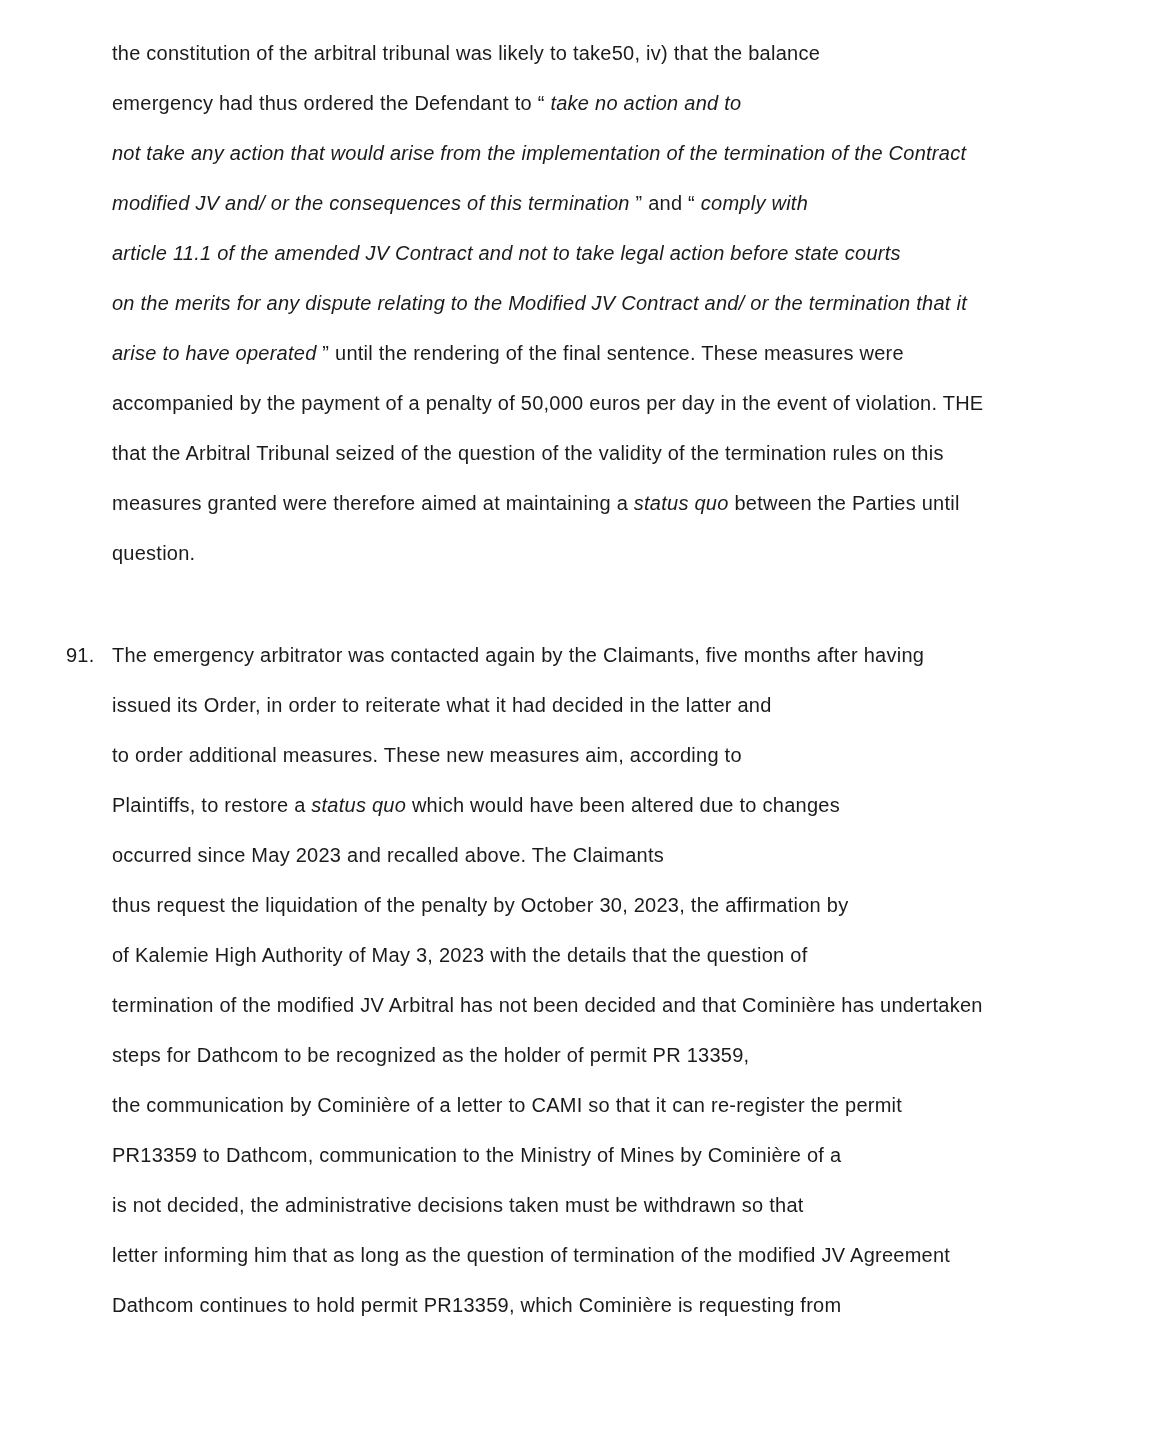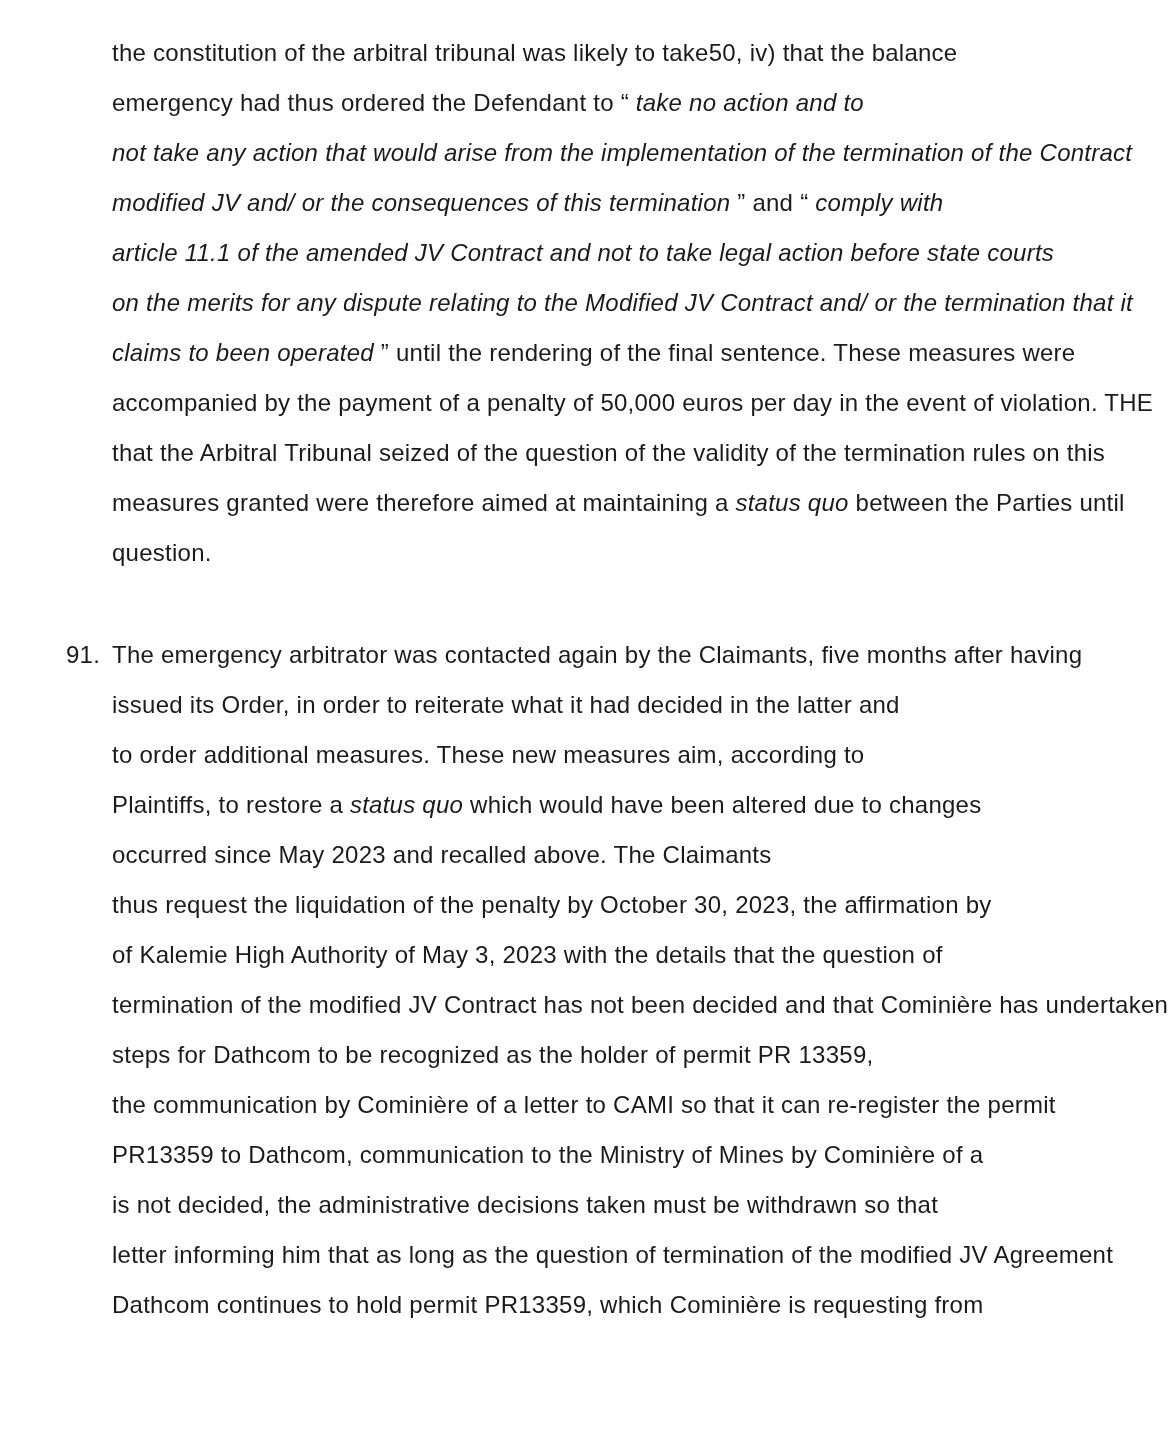--- a/index.html
+++ b/index.html
@@ -13,21 +13,21 @@
     height: 1443px;
     background: #ffffff;
     overflow: hidden;
     font-family: "Liberation Sans", "DejaVu Sans", sans-serif;
     color: #1b1b1b;
   }
   .content {
     position: absolute;
     top: 28px;
     left: 112px;
-    font-size: 24px;
+    font-size: 20px;
     letter-spacing: 0.25px;
   }
   .para { position: relative; }
   .para + .para { margin-top: 52px; }
   .line {
     height: 50px;
     line-height: 50px;
     white-space: nowrap;
     position: relative;
   }
@@ -43,35 +43,35 @@
 
 <div class="page">
   <div class="content" id="doc-content" style="color: rgb(27, 27, 27);">
       <div class="para">
         <div class="line"><span class="seg">the constitution of the arbitral tribunal was likely to take50, iv) that the balance</span></div>
         <div class="line"><span class="seg">emergency had thus ordered the Defendant to “ </span><span class="seg seg-i">take no action and to</span></div>
         <div class="line"><span class="seg seg-i">not take any action that would arise from the implementation of the termination of the Contract</span></div>
         <div class="line"><span class="seg seg-i">modified JV and/ or the consequences of this termination </span><span class="seg">” and “ </span><span class="seg seg-i">comply with</span></div>
         <div class="line"><span class="seg seg-i">article 11.1 of the amended JV Contract and not to take legal action before state courts</span></div>
         <div class="line"><span class="seg seg-i">on the merits for any dispute relating to the Modified JV Contract and/ or the termination that it</span></div>
-        <div class="line"><span class="seg seg-i">claims to been operated </span><span class="seg">” until the rendering of the final sentence. These measures were</span></div>
+        <div class="line"><span class="seg seg-i">arise to have operated </span><span class="seg">” until the rendering of the final sentence. These measures were</span></div>
         <div class="line"><span class="seg">accompanied by the payment of a penalty of 50,000 euros per day in the event of violation. THE</span></div>
         <div class="line"><span class="seg">that the Arbitral Tribunal seized of the question of the validity of the termination rules on this</span></div>
         <div class="line"><span class="seg">measures granted were therefore aimed at maintaining a </span><span class="seg seg-i">status quo</span><span class="seg"> between the Parties until</span></div>
         <div class="line"><span class="seg">question.</span></div>
       </div>
       <div class="para">
         <div class="line"><span class="para-number">91.</span><span class="seg">The emergency arbitrator was contacted again by the Claimants, five months after having</span></div>
         <div class="line"><span class="seg">issued its Order, in order to reiterate what it had decided in the latter and</span></div>
         <div class="line"><span class="seg">to order additional measures. These new measures aim, according to</span></div>
         <div class="line"><span class="seg">Plaintiffs, to restore a </span><span class="seg seg-i">status quo</span><span class="seg"> which would have been altered due to changes</span></div>
         <div class="line"><span class="seg">occurred since May 2023 and recalled above. The Claimants</span></div>
         <div class="line"><span class="seg">thus request the liquidation of the penalty by October 30, 2023, the affirmation by</span></div>
         <div class="line"><span class="seg">of Kalemie High Authority of May 3, 2023 with the details that the question of</span></div>
-        <div class="line"><span class="seg">termination of the modified JV Contract has not been decided and that Cominière has undertaken</span></div>
+        <div class="line"><span class="seg">termination of the modified JV Arbitral has not been decided and that Cominière has undertaken</span></div>
         <div class="line"><span class="seg">steps for Dathcom to be recognized as the holder of permit PR 13359,</span></div>
         <div class="line"><span class="seg">the communication by Cominière of a letter to CAMI so that it can re-register the permit</span></div>
         <div class="line"><span class="seg">PR13359 to Dathcom, communication to the Ministry of Mines by Cominière of a</span></div>
         <div class="line"><span class="seg">is not decided, the administrative decisions taken must be withdrawn so that</span></div>
         <div class="line"><span class="seg">letter informing him that as long as the question of termination of the modified JV Agreement</span></div>
         <div class="line"><span class="seg">Dathcom continues to hold permit PR13359, which Cominière is requesting from</span></div>
       </div>
     </div>
 </div>
 

